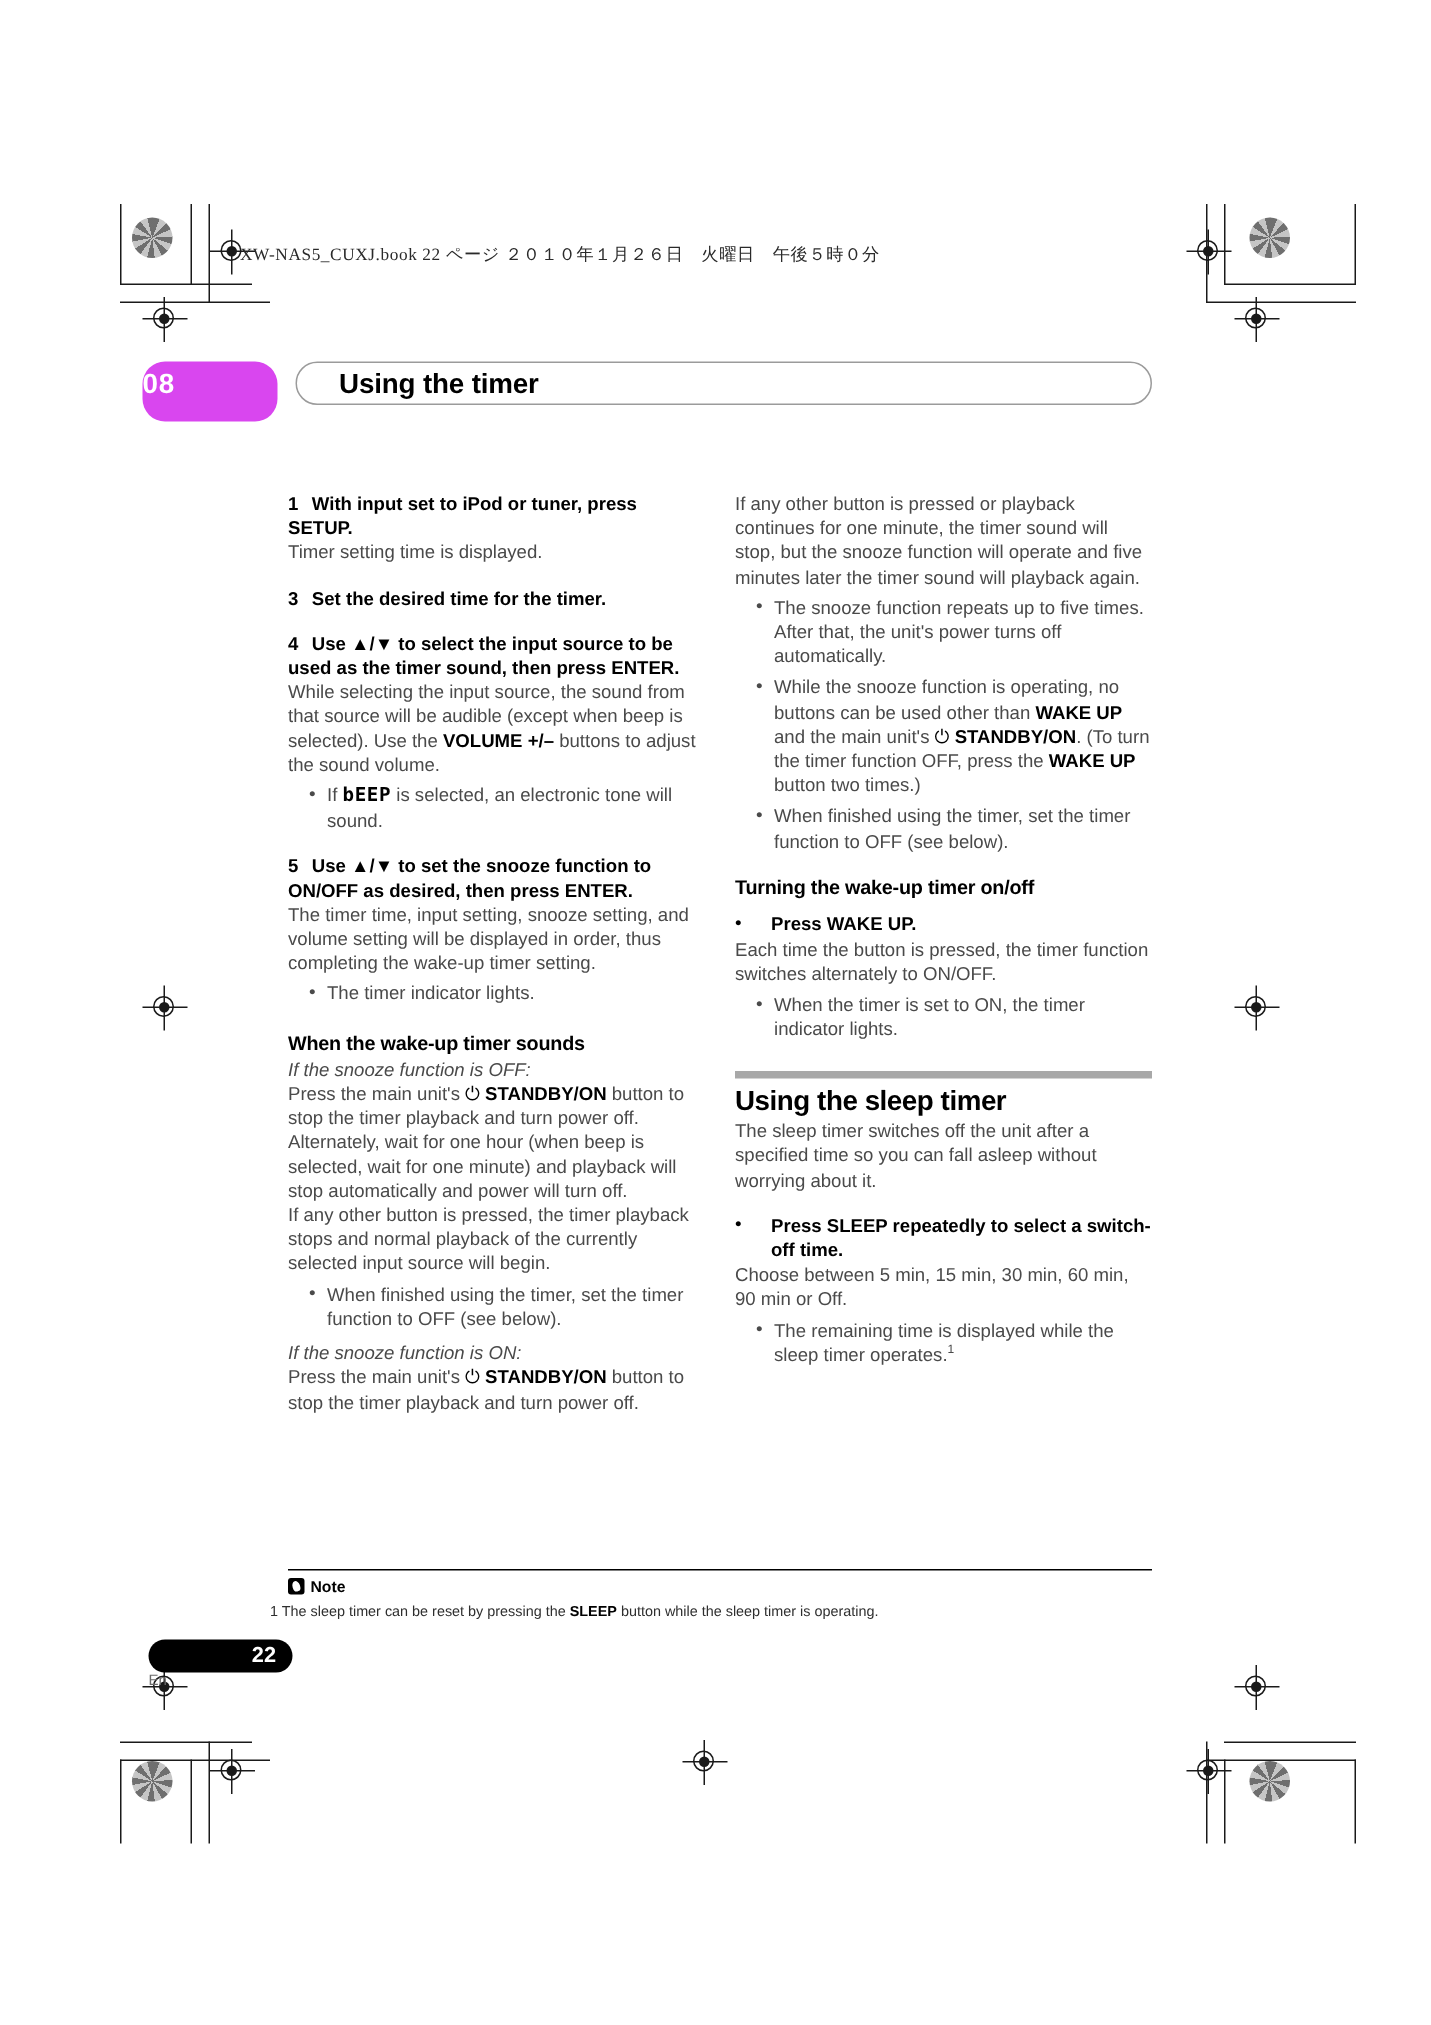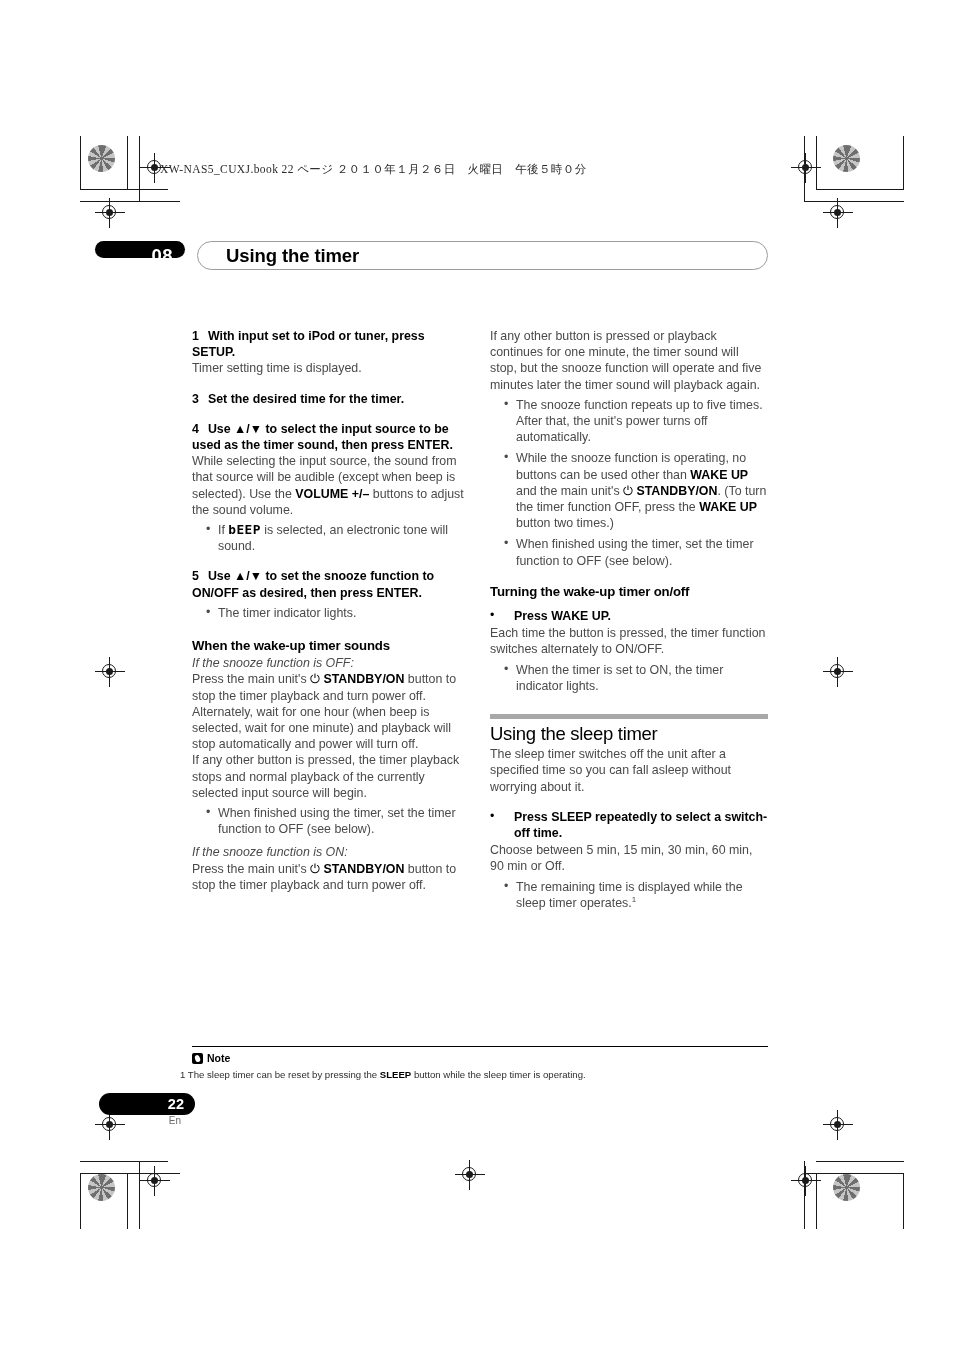--- a/index.html
+++ b/index.html
@@ -79,28 +79,28 @@
   .chapter-bar {
     position: absolute;
     left: 95px;
     top: 241px;
     width: 673px;
     height: 29px;
   }
   .chapter-num {
     position: absolute;
     left: 0; top: 0;
-    width: 90px; height: 17px;
-    background: #000000;
+    width: 90px; height: 40px;
+    background: #d946ef;
     border-radius: 15px;
     color: #fff;
     font-size: 18.5px;
     font-weight: bold;
     line-height: 29px;
-    text-align: right;
+    text-align: left;
     padding-right: 12px;
     box-sizing: border-box;
     letter-spacing: .5px;
   }
   .chapter-title-pill {
     position: absolute;
     left: 102px; top: 0;
     width: 571px; height: 29px;
     border: 1.4px solid #9b9b9b;
     border-radius: 15px;
@@ -177,21 +177,21 @@
 
   
   .section-rule {
     height: 5px;
     background: #a8a8a8;
     margin-top: 20px;
     margin-bottom: 7px;
   }
   h2.section {
     font-size: 18.5px;
-    font-weight: normal;
+    font-weight: bold;
     color: #000;
     margin: 0 0 4px 0;
     letter-spacing: -.3px;
   }
 
   
   .pwr {
     font-family: "DejaVu Sans", sans-serif;
     font-size: 12.5px;
     color: #000;
@@ -274,21 +274,20 @@
     text-align: right;
     line-height: 22px;
     padding-right: 11px;
     box-sizing: border-box;
   }
   .pagelang {
     position: absolute;
     left: 99px;
     top: 1115px;
     width: 96px;
-    text-align: right;
     padding-right: 14px;
     box-sizing: border-box;
     font-size: 10px;
     color: #6b6b6b;
   }
 </style>
 </head>
 <body>
 
 <div>
@@ -416,20 +415,21 @@
     <span class="n">4</span><span>Use ▲/▼ to select the input source to be used as the timer sound, then press ENTER.</span>
   </p>
   <p class="body-text"><span>While selecting the input source, the sound from that source will be audible (except when beep is selected). Use the </span><span class="bold-inline">VOLUME +/–</span><span> buttons to adjust the sound volume.</span></p>
   <ul class="bullets">
     <li><span>If </span><span class="lcd">bEEP</span><span> is selected, an electronic tone will sound.</span></li>
   </ul>
 
   <p class="step">
     <span class="n">5</span><span>Use ▲/▼ to set the snooze function to ON/OFF as desired, then press ENTER.</span>
   </p>
+  <p class="body-text">The timer time, input setting, snooze setting, and volume setting will be displayed in order, thus completing the wake-up timer setting.</p>
   <ul class="bullets">
     <li>The timer indicator lights.</li>
   </ul>
 
   <h3 class="sub">When the wake-up timer sounds</h3>
   <p class="ital">If the snooze function is OFF:</p>
   <p class="gap"><span>Press the main unit's </span><span class="pwr">⏻</span> <span class="bold-inline">STANDBY/ON</span><span> button to stop the timer playback and turn power off. Alternately, wait for one hour (when beep is selected, wait for one minute) and playback will stop automatically and power will turn off.</span></p>
 
   <p class="gap">If any other button is pressed, the timer playback stops and normal playback of the currently selected input source will begin.</p>
   <ul class="bullets">

